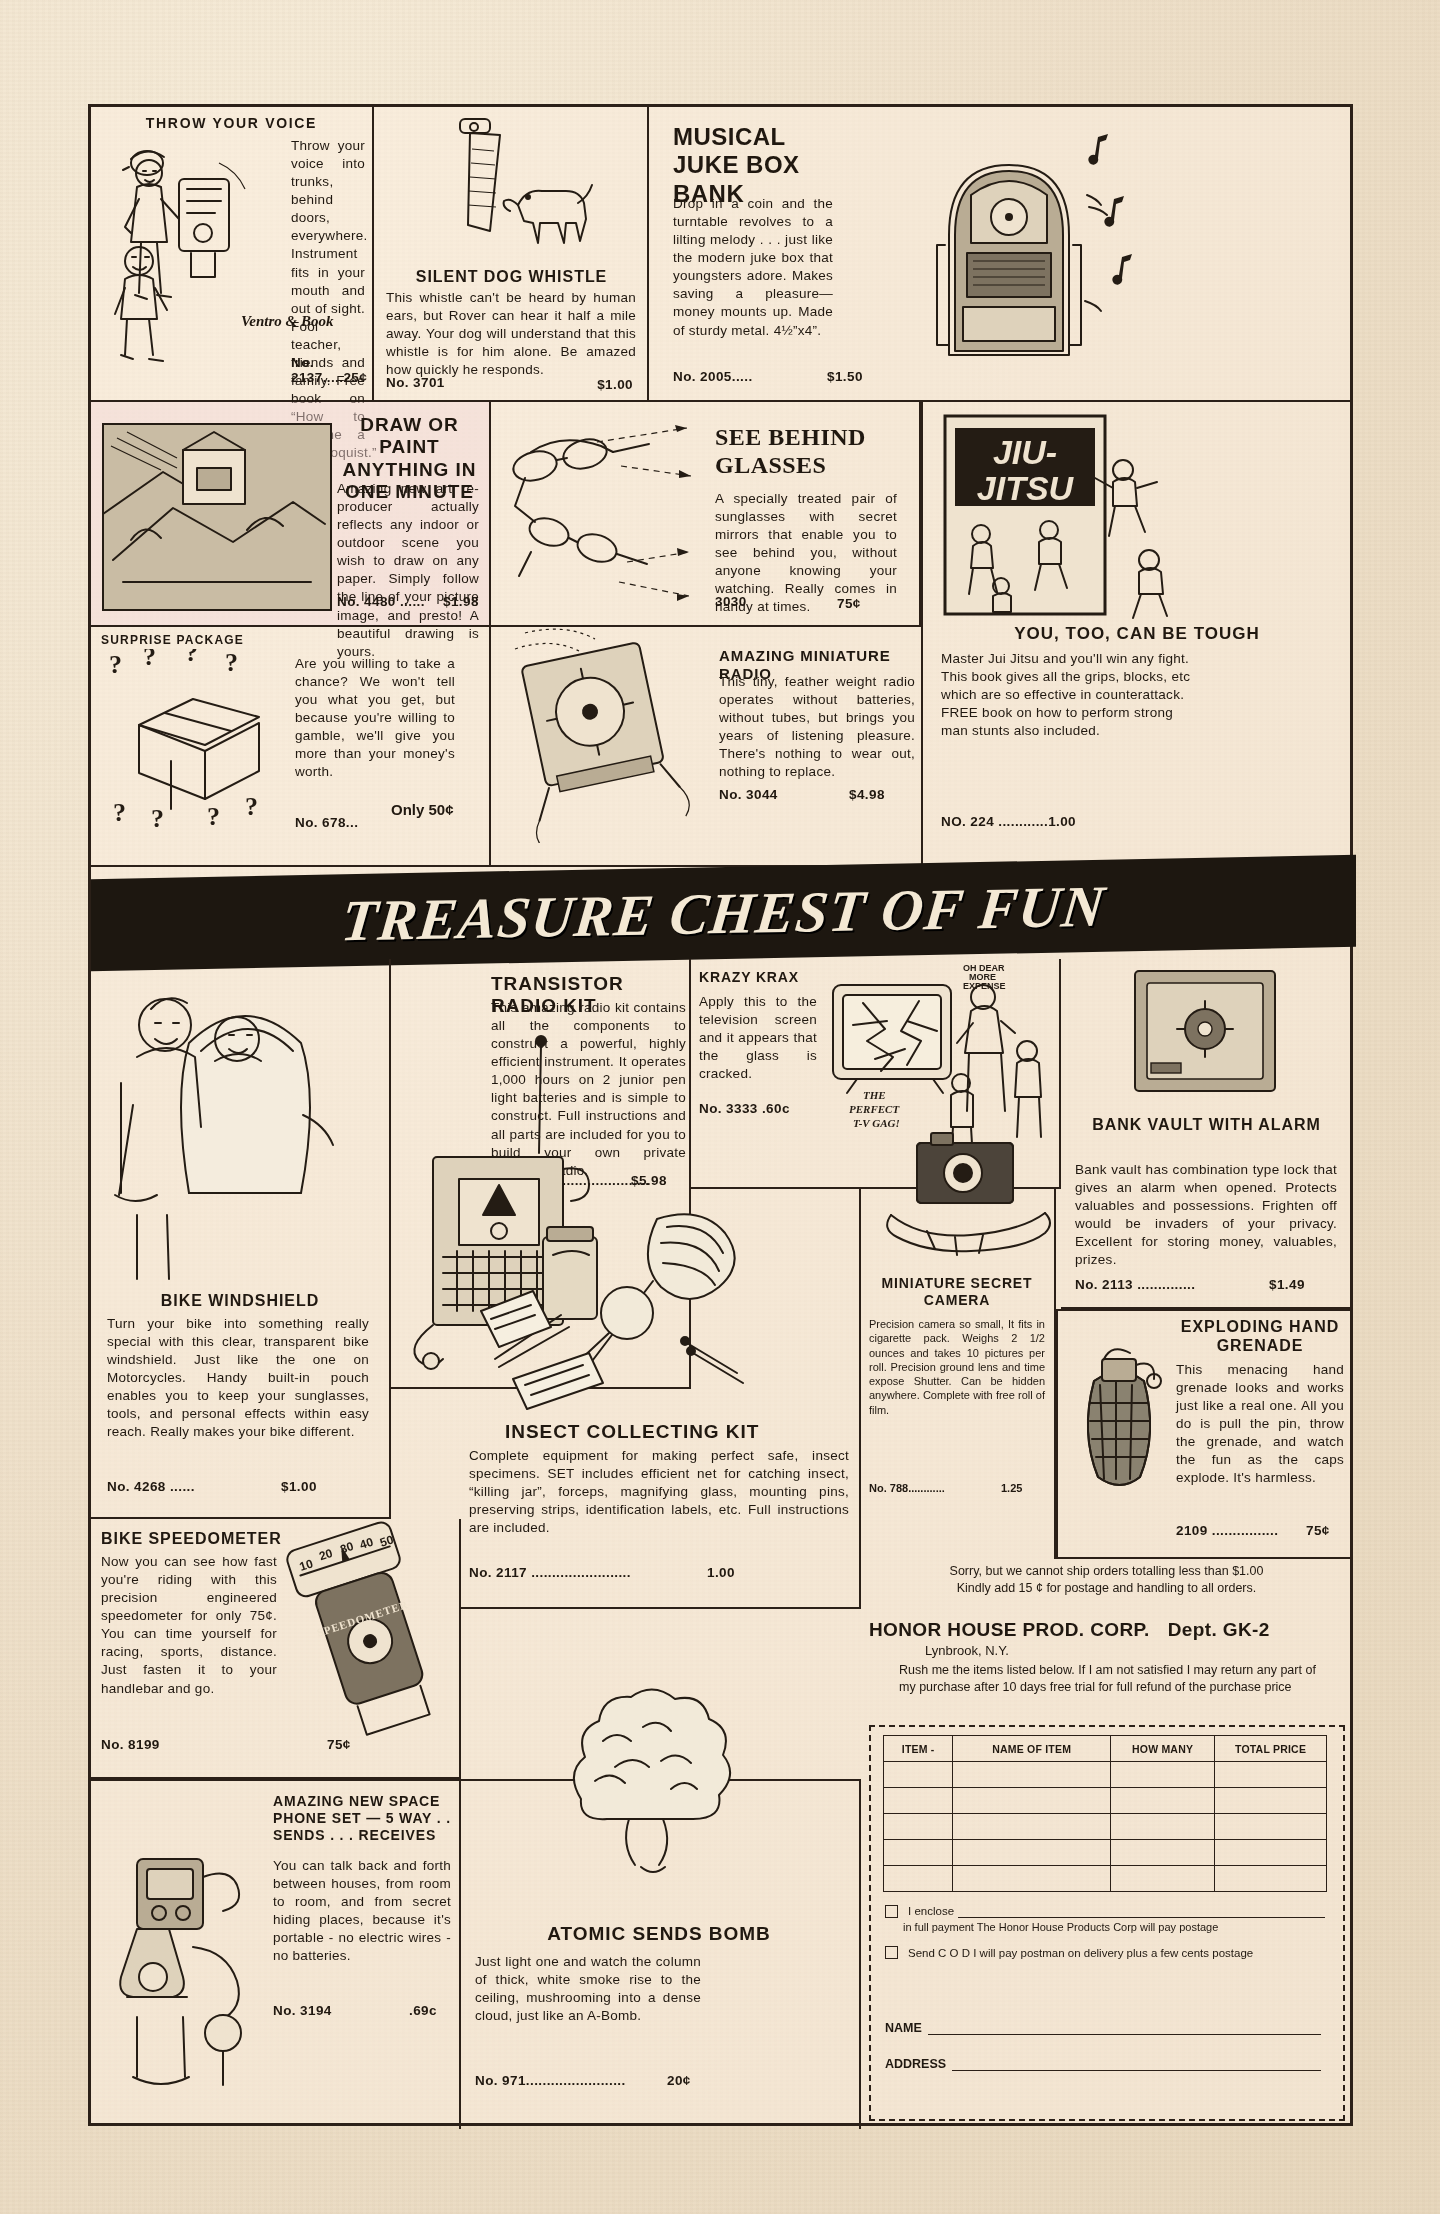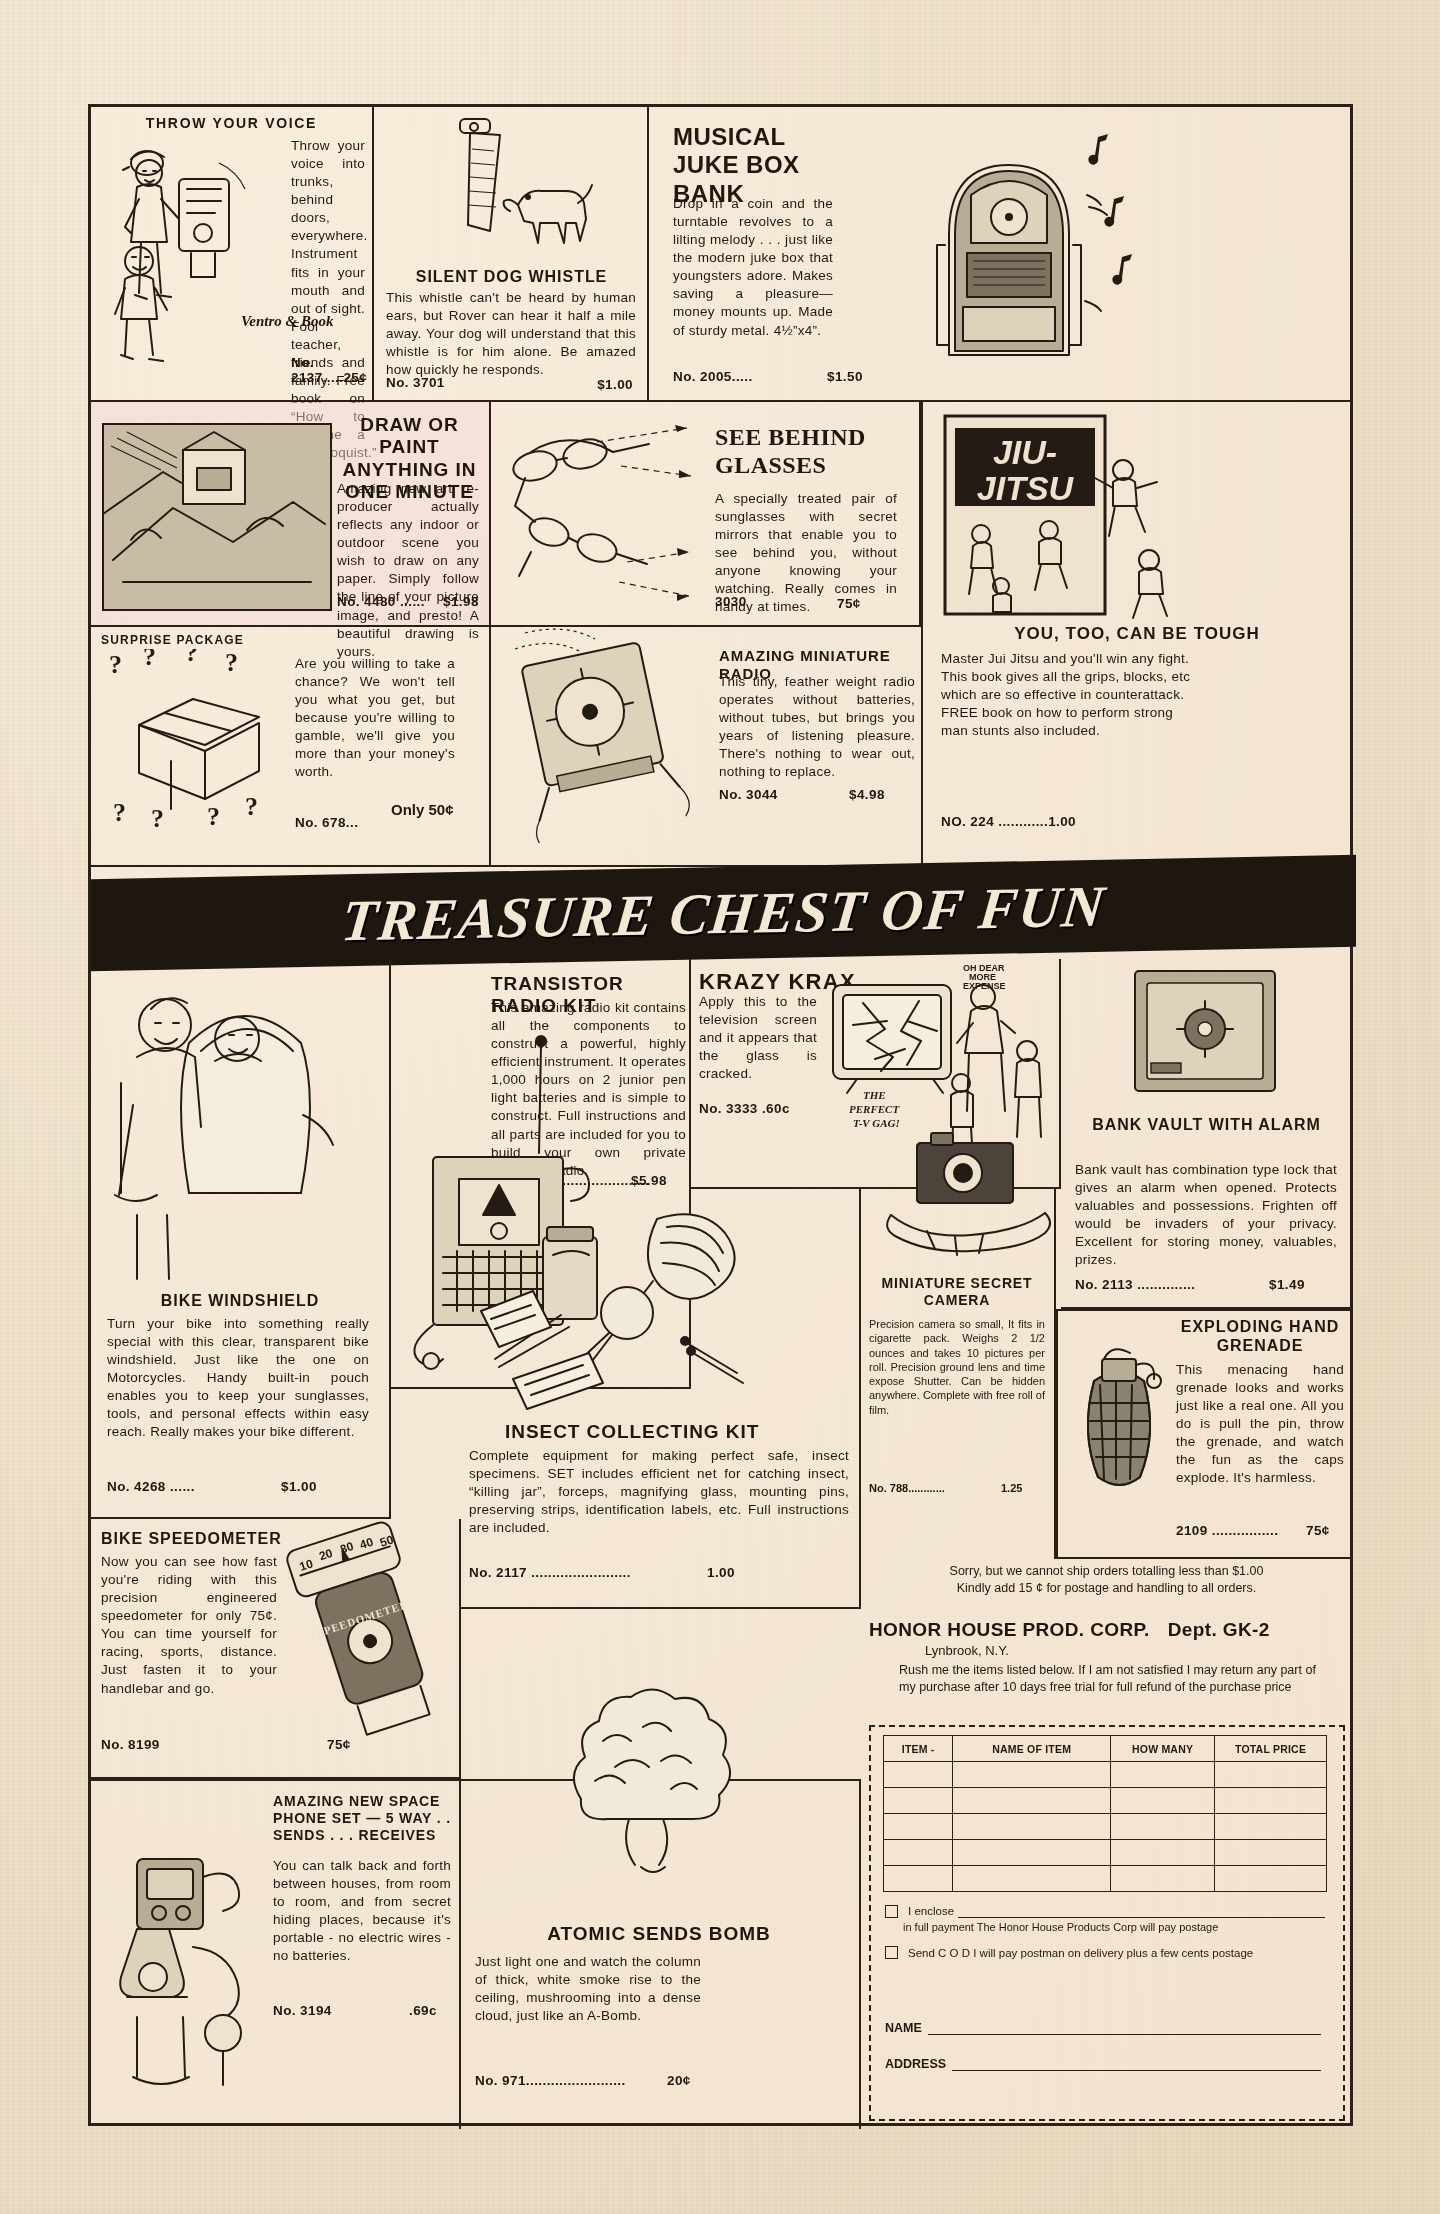--- a/index.html
+++ b/index.html
@@ -402,21 +402,21 @@
             </g>
             <path d="M60 296 q-28 22 -14 36 q12 10 24 -2"></path>
             <circle cx="58" cy="332" r="8" fill="#efe3cf"></circle>
             <path d="M190 140 q26 -4 26 16 q0 14 -18 16"></path>
           </g>
         </svg>
       </div>
     </div>
 
     <div class="cell bd-r bd-b" style="left:600px;top:852px;width:370px;height:230px;padding:8px 10px;">
-      <div class="title2" style="position:absolute;left:8px;top:10px;font-size:22px;">KRAZY KRAX</div>
+      <div class="title2" style="position:absolute;left:8px;top:10px;font-size:14px;">KRAZY KRAX</div>
       <div class="body-txt" style="position:absolute;left:8px;top:34px;width:118px;">Apply this to the television screen and it appears that the glass is cracked.</div>
       <div class="no-line" style="position:absolute;left:8px;top:142px;">No. 3333 .60c</div>
 
       <div class="ill" style="left:132px;top:4px;width:232px;height:218px;">
         <svg width="232" height="218" viewBox="0 0 232 218">
           <g class="ink">
             <rect x="10" y="22" width="118" height="94" rx="8" fill="#efe3cf"></rect>
             <rect x="20" y="32" width="98" height="74" rx="4" fill="#f6eedd"></rect>
             <path d="M40 40 l22 26 -18 12 26 16 -12 14 M96 38 l-18 30 20 10 -14 24 M30 62 l34 -4 M84 58 l30 10 M52 96 l30 -10"></path>
             <path d="M34 116 l-10 14 M110 116 l10 14"></path>

